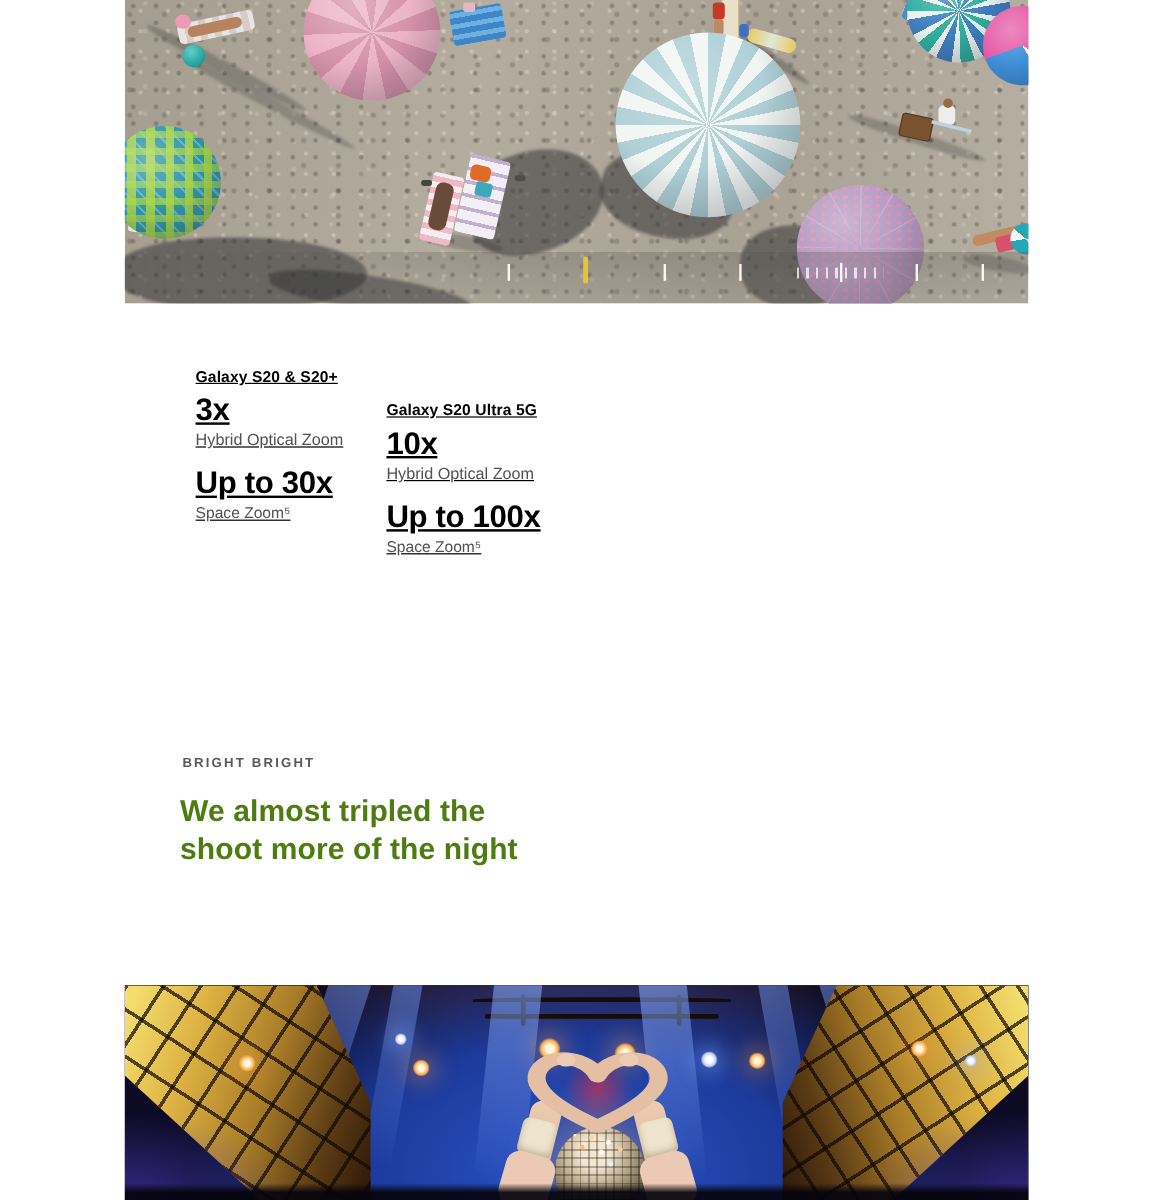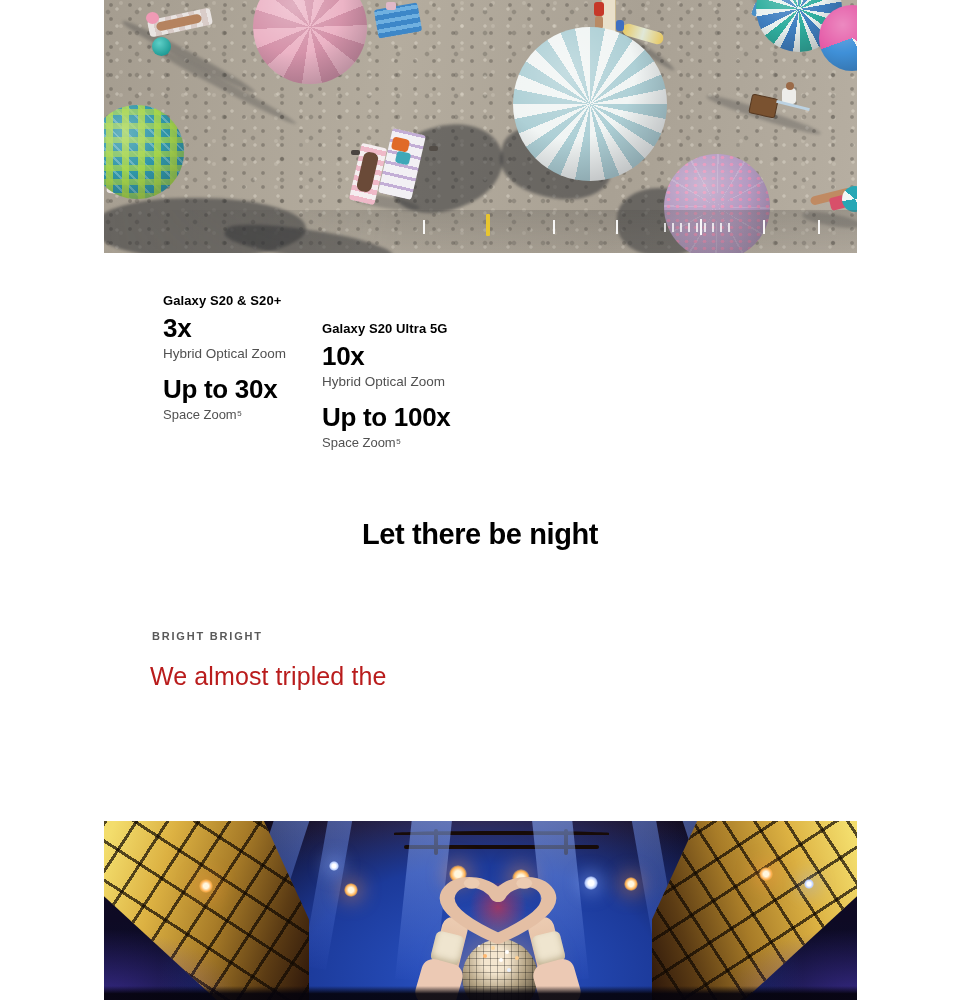--- a/index.html
+++ b/index.html
@@ -39,34 +39,34 @@
   .dial-band{position:absolute;left:0;right:0;top:210px;height:43px;
       background:linear-gradient(rgba(84,82,78,.28), rgba(120,116,110,.14));
       -webkit-mask-image:linear-gradient(90deg,transparent 0,rgba(0,0,0,.6) 22%,#000 40%);
       mask-image:linear-gradient(90deg,transparent 0,rgba(0,0,0,.6) 22%,#000 40%);}
   .tick{position:absolute;top:220px;width:2px;height:14px;background:rgba(255,255,255,.92);}
   .tick-active{position:absolute;top:214px;width:4px;height:22px;background:#e8c52f;border-radius:1px;}
   .tick-minor{position:absolute;top:223px;height:9px;width:72px;
       background:repeating-linear-gradient(90deg, rgba(255,255,255,.75) 0 2px, transparent 2px 8px);}
 
   
-  .spec-col{position:absolute;top:293px;}
+  .spec-col{position:absolute;top:306px;text-decoration:underline;}
   .spec-device{font-size:13px;font-weight:700;letter-spacing:.1px;margin-bottom:7px;}
   .spec-value{font-size:26px;font-weight:700;letter-spacing:-.3px;line-height:27px;margin-bottom:4px;}
   .spec-label{font-size:13.5px;color:#515151;line-height:16px;margin-bottom:14px;}
   .spec-label2{font-size:13px;color:#515151;line-height:16px;}
   .zoom-copy{position:absolute;left:503px;top:287px;width:366px;}
   .zoom-copy p{margin:0;font-size:16px;line-height:21px;color:#1d1d1d;}
   .footnote{margin-top:17px !important;font-size:12px !important;line-height:15px !important;color:#3c3c3c !important;}
   .big-heading{position:absolute;left:0;right:0;top:518px;margin:0;text-align:center;
       font-size:29px;font-weight:700;letter-spacing:-.4px;color:#000;}
   .eyebrow{position:absolute;left:152px;top:630px;font-size:11px;font-weight:600;
       letter-spacing:1.8px;color:#595959;}
   .night-headline{position:absolute;left:150px;top:661px;margin:0;font-size:25px;
-      font-weight:400;line-height:31.5px;letter-spacing:.1px;color:#b91c1c;}
+      font-weight:700;line-height:31.5px;letter-spacing:.1px;color:#4d7c0f;}
   .night-copy{position:absolute;left:503px;top:660px;width:380px;margin:0;
       font-size:16px;line-height:21.6px;color:#1d1d1d;}
 
   
   .stage-bg{position:absolute;inset:0;background:
       radial-gradient(ellipse 430px 270px at 50% 88%, #2a55c8 0%, #1c3a9a 42%, rgba(12,12,44,0) 75%),
       radial-gradient(ellipse 300px 120px at 50% 0%, #431a12 0%, rgba(26,10,8,0) 70%),
       linear-gradient(#120c20,#0e0a24 55%,#0a1030);}
   .truss{position:absolute;background:#170b08;border-radius:4px;}
   .beam{position:absolute;top:-12px;background:linear-gradient(rgba(120,158,255,.5), rgba(64,88,210,.04));}
@@ -190,24 +190,24 @@
   <div class="spec-col" style="left:322px;margin-top:28px;">
     <div class="spec-device">Galaxy S20 Ultra 5G</div>
     <div class="spec-value">10x</div>
     <div class="spec-label">Hybrid Optical Zoom</div>
     <div class="spec-value">Up to 100x</div>
     <div class="spec-label2">Space Zoom⁵</div>
   </div>
   <div class="zoom-copy">
   </div>
 
-  <h2 class="big-heading">Let there be night</h2>
   <div class="eyebrow">BRIGHT BRIGHT</div>
   <h3 class="night-headline">
     <div>We almost tripled the</div>
+    <div>shoot more of the night</div>
   </h3>
 
   <section class="photo concert">
     <div class="stage-bg"></div>
     <div class="truss" style="left:290px;top:10px;width:215px;height:4px;border-radius:50% 50% 0 0;"></div>
     <div class="truss" style="left:300px;top:24px;width:195px;height:4px;"></div>
     <div class="truss" style="left:330px;top:8px;width:4px;height:26px;"></div>
     <div class="truss" style="left:460px;top:8px;width:4px;height:26px;"></div>
 
     <div class="beam" style="left:150px;width:34px;height:150px;transform:rotate(18deg);"></div>

